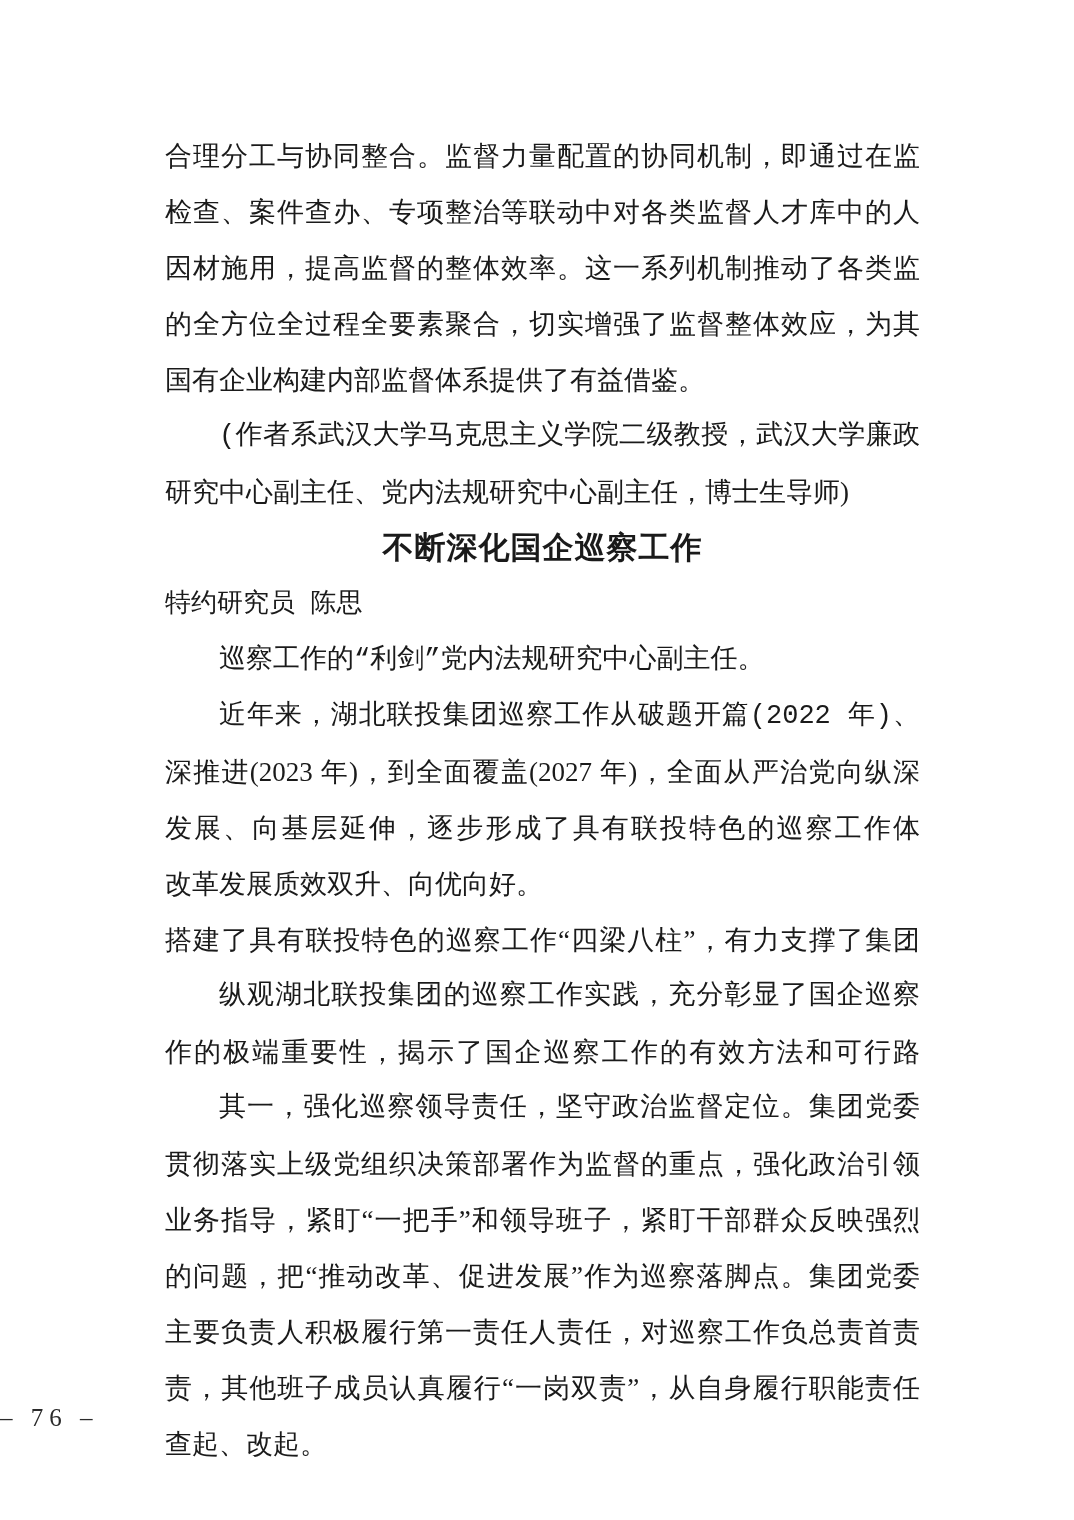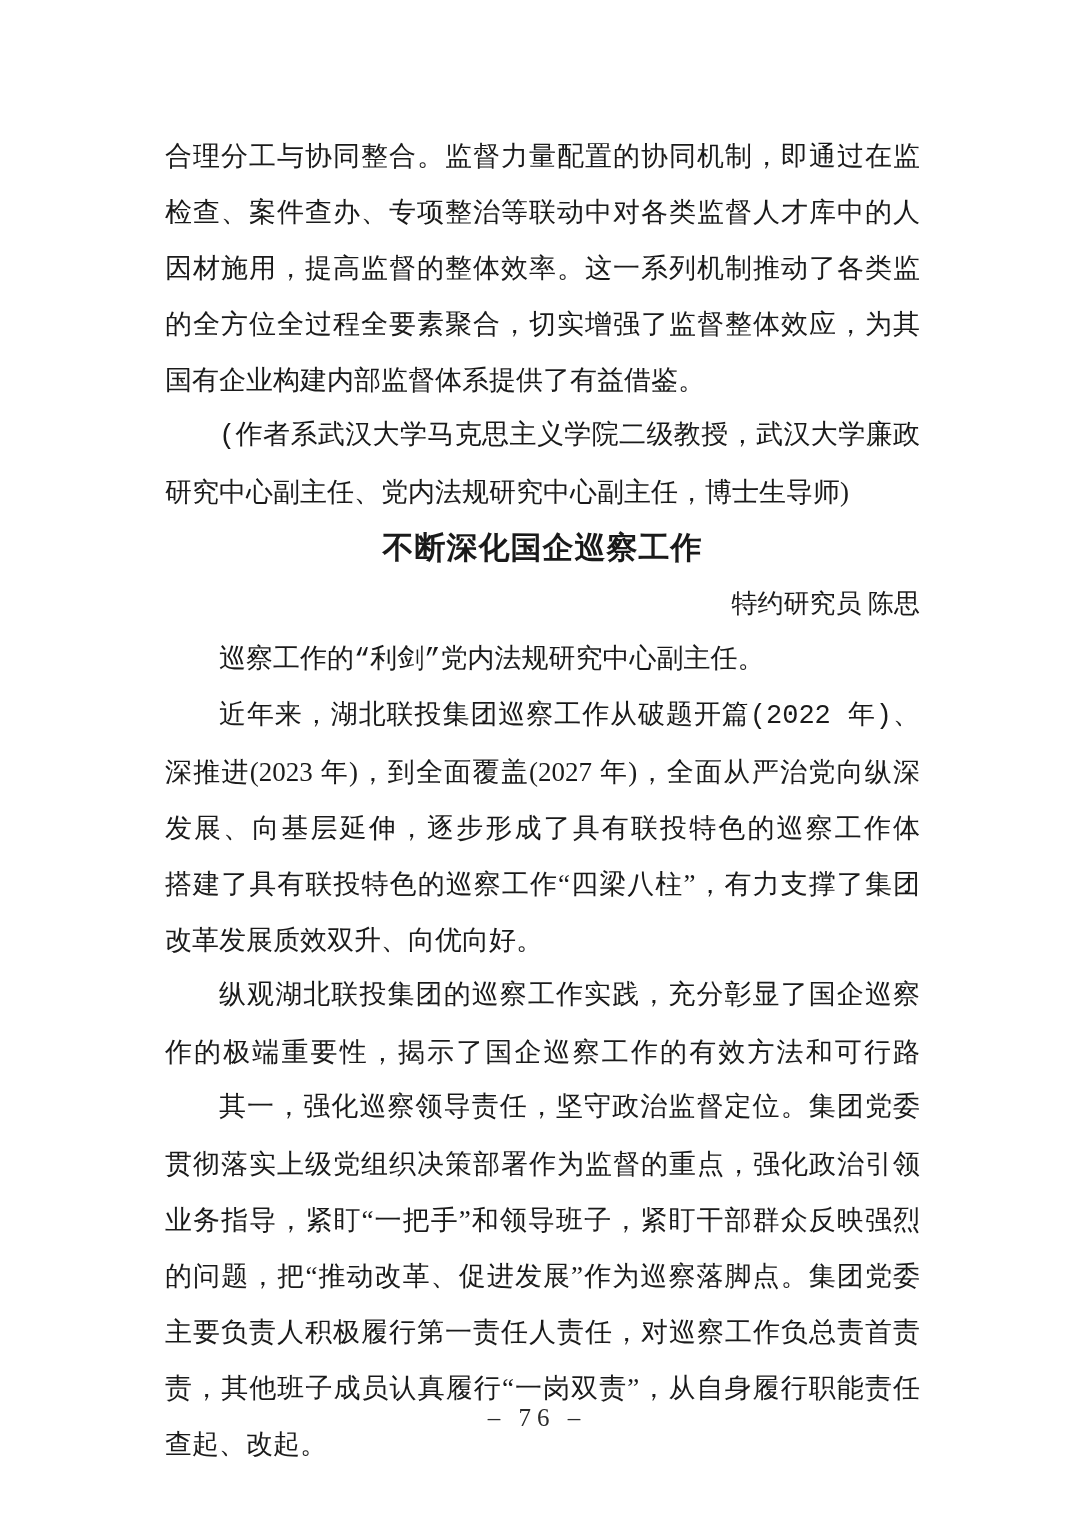--- a/index.html
+++ b/index.html
@@ -51,29 +51,29 @@
     line-height: 56px;
     text-align: center;
     font-family: "Liberation Sans", "DejaVu Sans", sans-serif;
     font-weight: 700;
     font-size: 31px;
     letter-spacing: 1px;
   }
   .byline-line {
     height: 56px;
     line-height: 56px;
-    text-align: right;
+    text-align: left;
     font-size: 26px;
+    font-family: Liberation Mono, monospace;
   }
   .page-footer {
     position: absolute;
     left: 0;
     right: 0;
     top: 1404px;
-    text-align: center;
     font-size: 25px;
     letter-spacing: 6px;
     color: #2a2a2a;
   }
 </style>
 </head>
 <body>
 
 <div class="page">
   <div class="text-column">
@@ -96,22 +96,22 @@
       <div class="byline-line">特约研究员 陈思</div>
 
       <div>
         <div class="line end indent">巡察工作的“利剑”党内法规研究中心副主任。</div>
       </div>
 
       <div>
         <div class="line full indent">近年来，湖北联投集团巡察工作从破题开篇(2022 年)、纵</div>
         <div class="line full">深推进(2023 年)，到全面覆盖(2027 年)，全面从严治党向纵深</div>
         <div class="line full">发展、向基层延伸，逐步形成了具有联投特色的巡察工作体系，</div>
+        <div class="line end">改革发展质效双升、向优向好。</div>
         <div class="line full">搭建了具有联投特色的巡察工作“四梁八柱”，有力支撑了集团</div>
-        <div class="line end">改革发展质效双升、向优向好。</div>
       </div>
 
       <div>
         <div class="line full indent">纵观湖北联投集团的巡察工作实践，充分彰显了国企巡察工</div>
         <div class="line full">作的极端重要性，揭示了国企巡察工作的有效方法和可行路径。</div>
       </div>
 
       <div>
         <div class="line full indent">其一，强化巡察领导责任，坚守政治监督定位。集团党委把</div>
         <div class="line full">贯彻落实上级党组织决策部署作为监督的重点，强化政治引领和</div>

